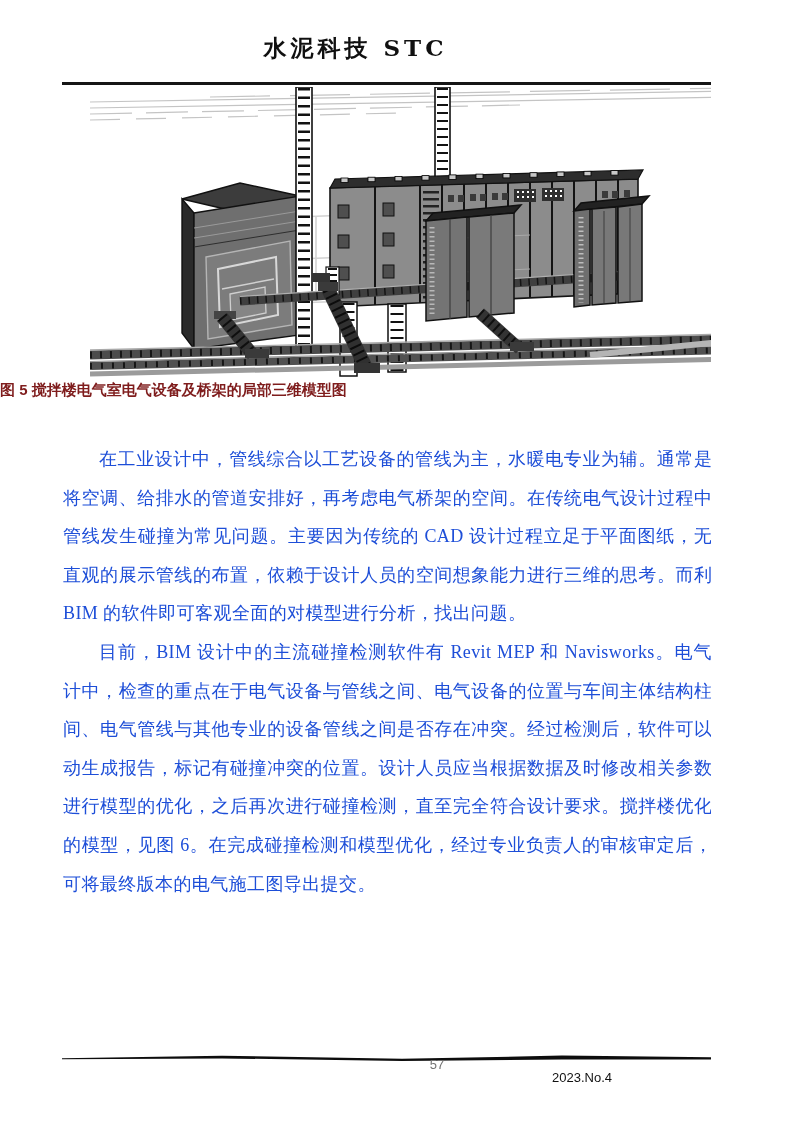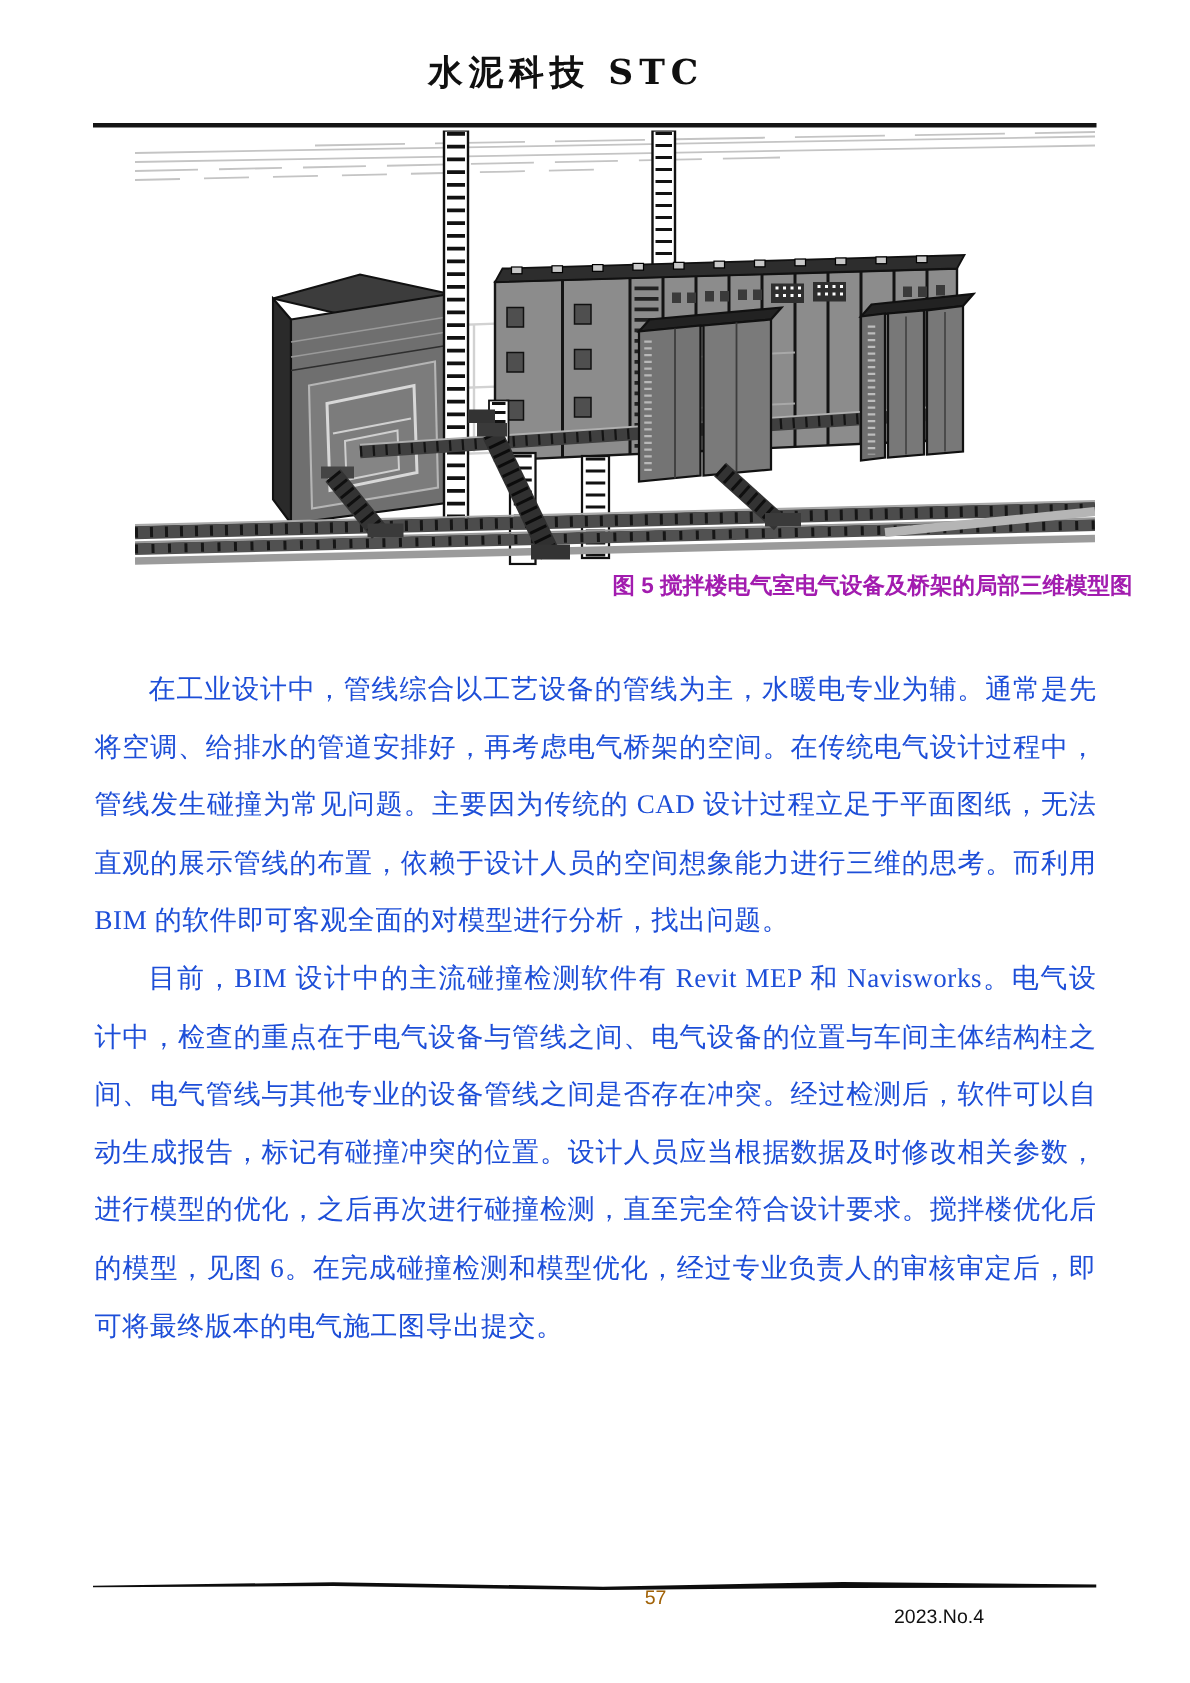--- a/index.html
+++ b/index.html
@@ -1,46 +1,46 @@
 <!DOCTYPE html>
 <html><head>
 <meta charset="utf-8">
 <style>
   html,body{margin:0;padding:0;background:#ffffff;}
   .page{
     position:relative;width:711px;height:1122px;background:#ffffff;
-    overflow:hidden;font-family:"Liberation Serif","DejaVu Serif",serif;color:#1a1a1a;padding-left:44px;
+    overflow:hidden;font-family:"Liberation Serif","DejaVu Serif",serif;color:#1a1a1a;
   }
   .journal-title{
     position:absolute;top:33px;left:0;width:100%;text-align:center;
     font-family:"DejaVu Serif","Liberation Serif",serif;
     font-size:23px;font-weight:bold;letter-spacing:4px;color:#101010;
   }
   .header-rule{position:absolute;left:62px;top:82px;width:669px;height:3px;background:#151515;}
   .figure-wrap{position:absolute;left:90px;top:87px;width:640px;height:290px;}
   .figure-caption{
-    position:absolute;top:381px;left:0;width:100%;text-align:right;
+    position:absolute;top:381px;left:0;width:100%;text-align:left;
     font-family:"Liberation Sans","DejaVu Sans",sans-serif;
-    font-size:15px;font-weight:bold;color:#a21caf;
+    font-size:15px;font-weight:bold;color:#7f1d1d;
   }
   .section-heading{
     position:absolute;left:63px;top:405px;
     font-family:"Liberation Sans","DejaVu Sans",sans-serif;
     font-size:20px;font-weight:bold;color:#0d0d0d;letter-spacing:1px;
   }
   .body-text{
     position:absolute;left:63px;top:440px;width:668px;
     font-size:18px;line-height:38.6px;text-align:justify;color:#1d4ed8;
     letter-spacing:0.4px;
   }
   .body-text p{margin:0;text-indent:2em;}
   .footer-rule{position:absolute;left:62px;top:1048px;width:669px;height:8px;}
   .footer-page{
     position:absolute;top:1057px;left:437px;transform:translateX(-50%);
-    font-family:"Liberation Sans","DejaVu Sans",sans-serif;font-size:13px;color:#a16207;
+    font-family:"Liberation Sans","DejaVu Sans",sans-serif;font-size:13px;color:#737373;
   }
   .footer-issue{
     position:absolute;top:1057px;right:99px;
     font-family:"Liberation Sans","DejaVu Sans",sans-serif;font-size:13px;color:#111;margin-top:13px;
   }
 </style>
 </head>
 <body>
 
 <div class="page">

